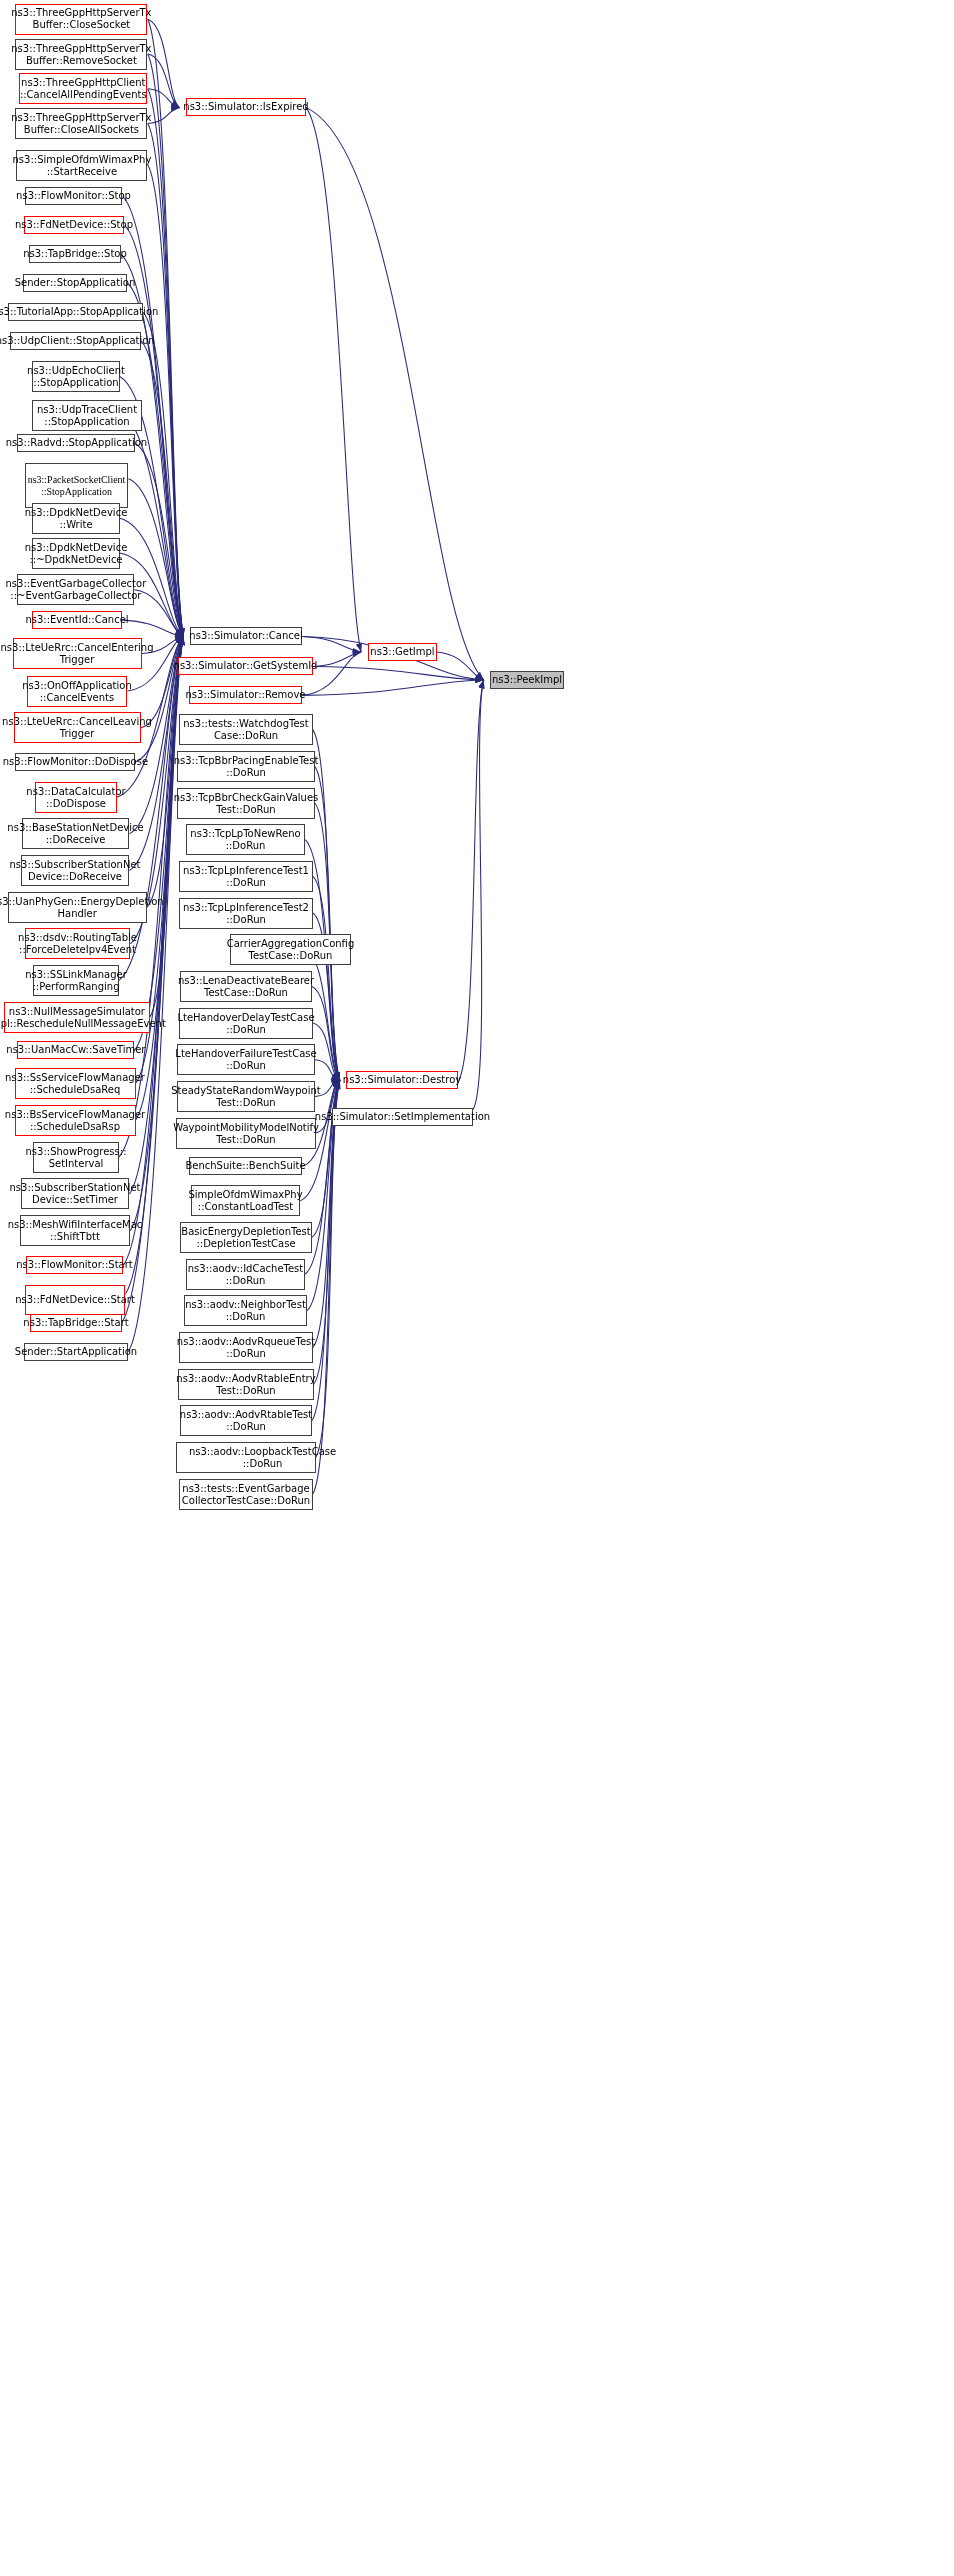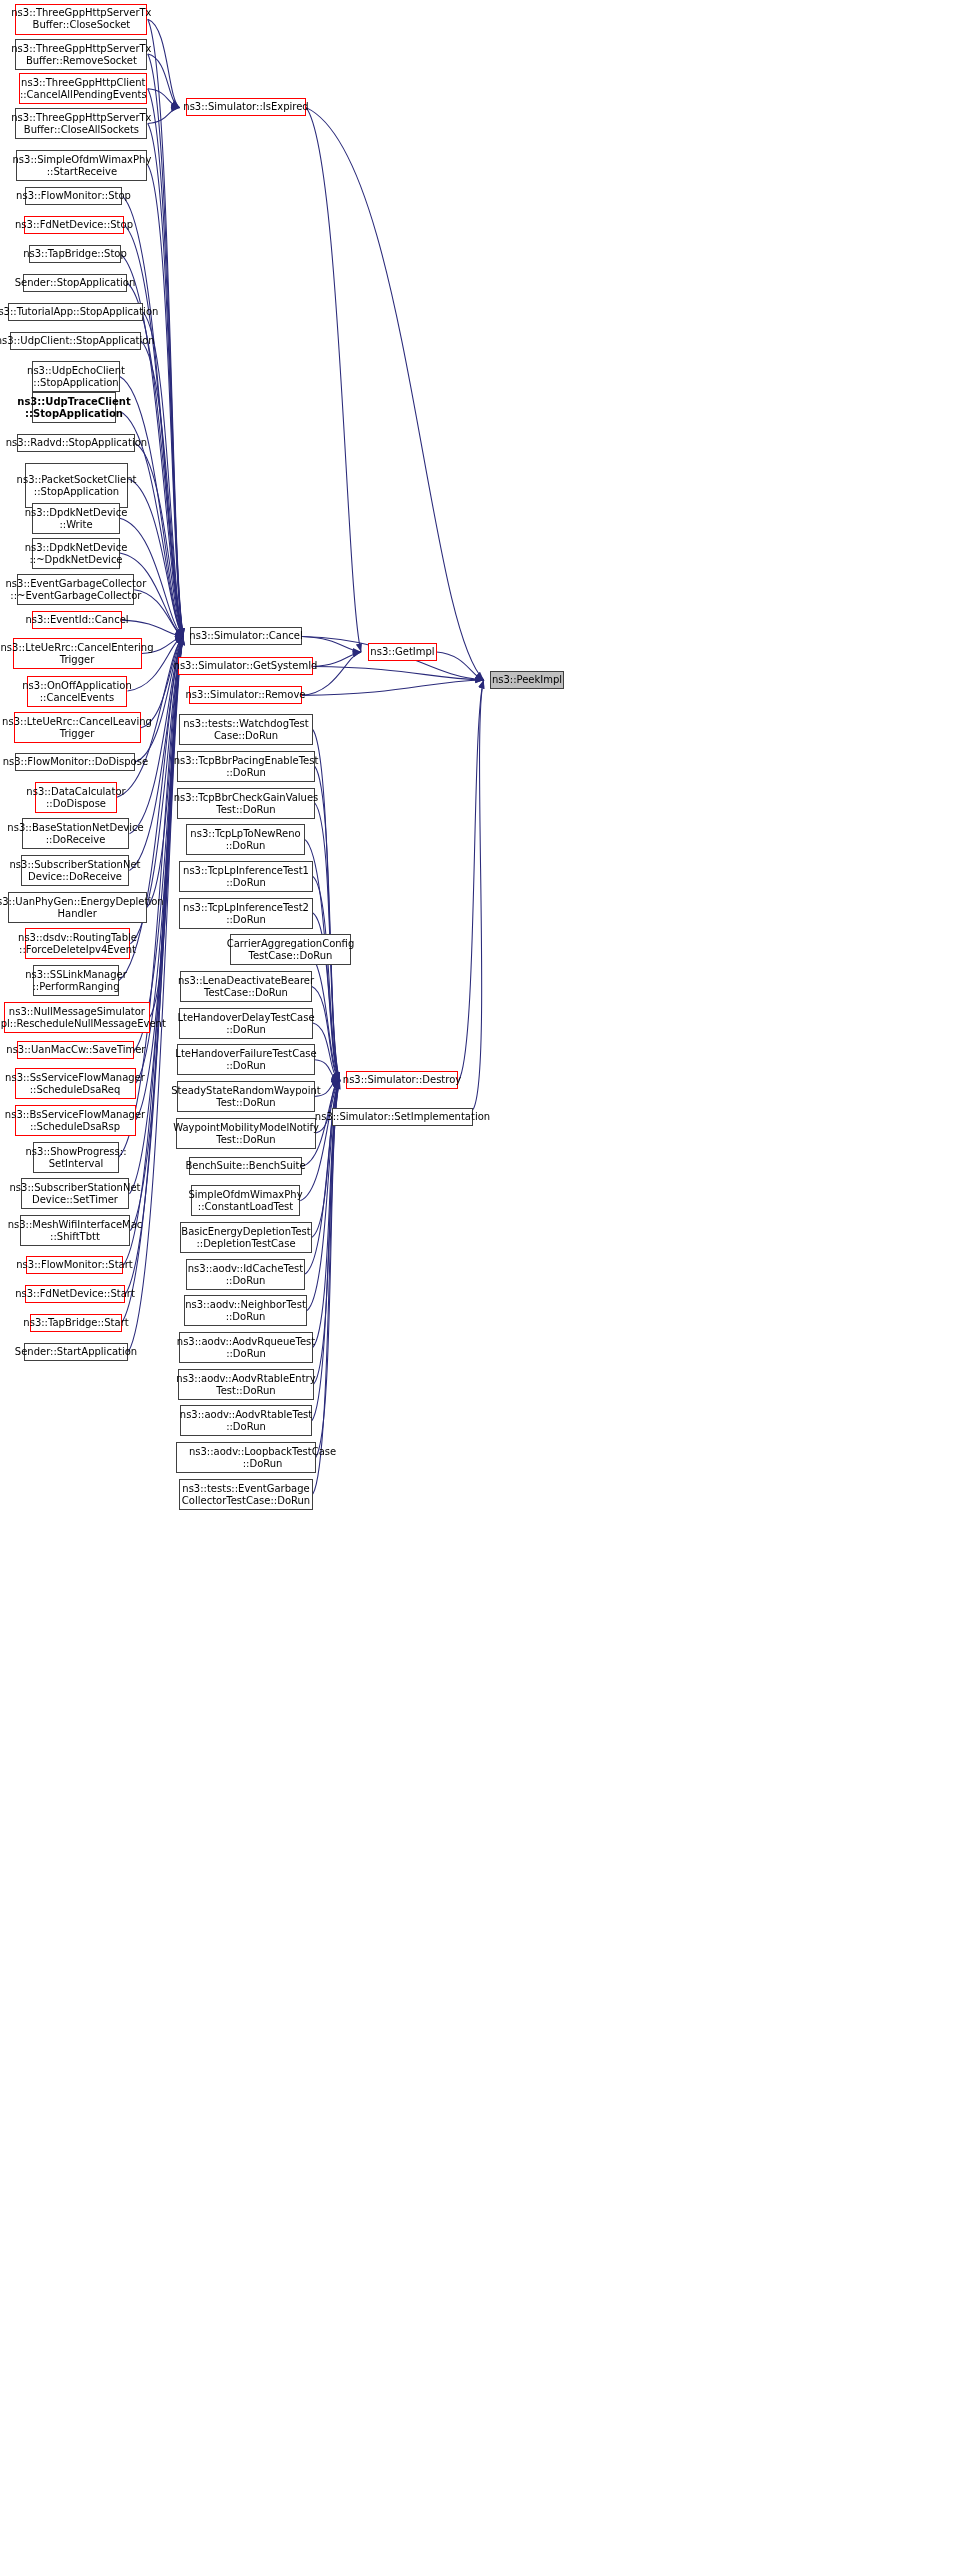--- a/index.html
+++ b/index.html
@@ -115,24 +115,24 @@
       <div class="node" style="left: 16.4px; top: 150px; width: 131px; height: 31px;">ns3::SimpleOfdmWimaxPhy
 ::StartReceive</div>
       <div class="node" style="left: 25px; top: 187px; width: 97px; height: 18.3px;">ns3::FlowMonitor::Stop</div>
       <div class="node red" style="left: 24px; top: 216px; width: 100px; height: 18.3px;">ns3::FdNetDevice::Stop</div>
       <div class="node" style="left: 29px; top: 245px; width: 92px; height: 18.3px;">ns3::TapBridge::Stop</div>
       <div class="node" style="left: 23px; top: 274px; width: 104px; height: 18.3px;">Sender::StopApplication</div>
       <div class="node" style="left: 7.7px; top: 303px; width: 135px; height: 18.3px;">ns3::TutorialApp::StopApplication</div>
       <div class="node" style="left: 9.7px; top: 332px; width: 131px; height: 18.3px;">ns3::UdpClient::StopApplication</div>
       <div class="node" style="left: 32px; top: 361px; width: 88px; height: 31px;">ns3::UdpEchoClient
 ::StopApplication</div>
-      <div class="node" style="left: 32px; top: 392px; width: 84px; height: 31px; font-weight: bold;">ns3::UdpTraceClient
+      <div class="node" style="left: 32px; top: 400px; width: 110px; height: 31px;">ns3::UdpTraceClient
 ::StopApplication</div>
       <div class="node" style="left: 17.4px; top: 434px; width: 118px; height: 18.3px;">ns3::Radvd::StopApplication</div>
-      <div class="node" style="left: 25px; top: 463px; width: 103px; height: 45px;">ns3::PacketSocketClient
+      <div class="node" style="left: 25px; top: 463px; width: 103px; height: 45px; font-family: Liberation Serif, serif;">ns3::PacketSocketClient
 ::StopApplication</div>
       <div class="node" style="left: 32px; top: 503px; width: 88px; height: 31px;">ns3::DpdkNetDevice
 ::Write</div>
       <div class="node" style="left: 32px; top: 538px; width: 88px; height: 31px;">ns3::DpdkNetDevice
 ::~DpdkNetDevice</div>
       <div class="node" style="left: 17.4px; top: 574px; width: 117px; height: 31px;">ns3::EventGarbageCollector
 ::~EventGarbageCollector</div>
       <div class="node red" style="left: 32px; top: 611px; width: 90px; height: 18.3px;">ns3::EventId::Cancel</div>
       <div class="node red" style="left: 12.5px; top: 638px; width: 129px; height: 31px;">ns3::LteUeRrc::CancelEntering
 Trigger</div>
@@ -160,21 +160,21 @@
 ::ScheduleDsaReq</div>
       <div class="node red" style="left: 14.5px; top: 1105px; width: 121px; height: 31px;">ns3::BsServiceFlowManager
 ::ScheduleDsaRsp</div>
       <div class="node" style="left: 33px; top: 1142px; width: 86px; height: 31px;">ns3::ShowProgress::
 SetInterval</div>
       <div class="node" style="left: 21px; top: 1178px; width: 108px; height: 31px;">ns3::SubscriberStationNet
 Device::SetTimer</div>
       <div class="node" style="left: 20px; top: 1215px; width: 110px; height: 31px;">ns3::MeshWifiInterfaceMac
 ::ShiftTbtt</div>
       <div class="node red" style="left: 26px; top: 1256px; width: 97px; height: 18.3px;">ns3::FlowMonitor::Start</div>
-      <div class="node red" style="left: 25px; top: 1285px; width: 100px; height: 18px;">ns3::FdNetDevice::Start</div>
+      <div class="node red" style="left: 25px; top: 1285px; width: 100px; height: 30px;">ns3::FdNetDevice::Start</div>
       <div class="node red" style="left: 30px; top: 1314px; width: 92px; height: 18.3px;">ns3::TapBridge::Start</div>
       <div class="node" style="left: 24px; top: 1343px; width: 104px; height: 18.3px;">Sender::StartApplication</div>
       <div class="node red" style="left: 186px; top: 98px; width: 120px; height: 18.3px;">ns3::Simulator::IsExpired</div>
       <div class="node" style="left: 190px; top: 627px; width: 112px; height: 18.3px;">ns3::Simulator::Cancel</div>
       <div class="node red" style="left: 178px; top: 657px; width: 135px; height: 18.3px;">ns3::Simulator::GetSystemId</div>
       <div class="node red" style="left: 189px; top: 686px; width: 113px; height: 18.3px;">ns3::Simulator::Remove</div>
       <div class="node" style="left: 179px; top: 714px; width: 134px; height: 31px;">ns3::tests::WatchdogTest
 Case::DoRun</div>
       <div class="node" style="left: 177px; top: 751px; width: 138px; height: 31px;">ns3::TcpBbrPacingEnableTest
 ::DoRun</div>

